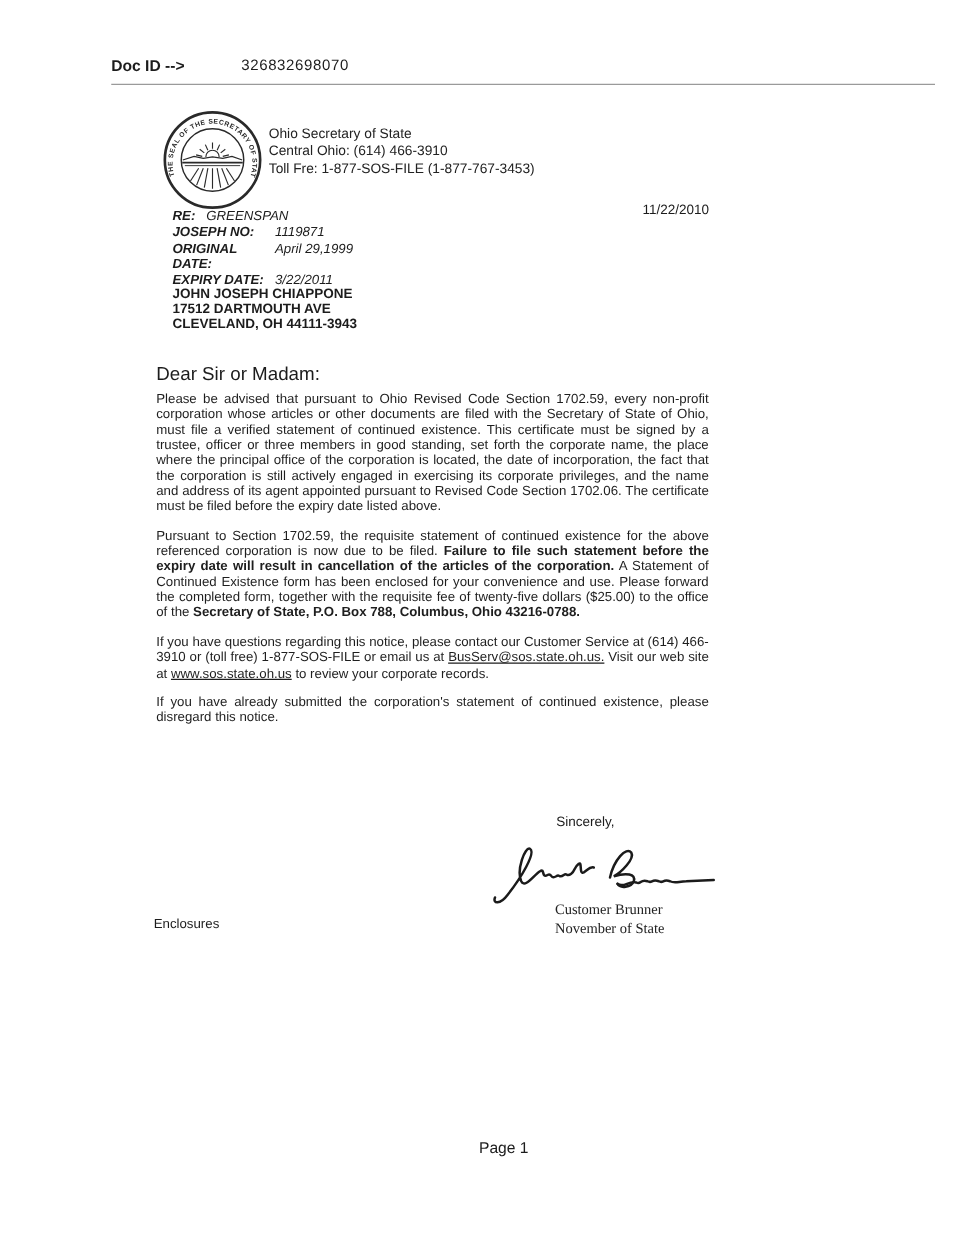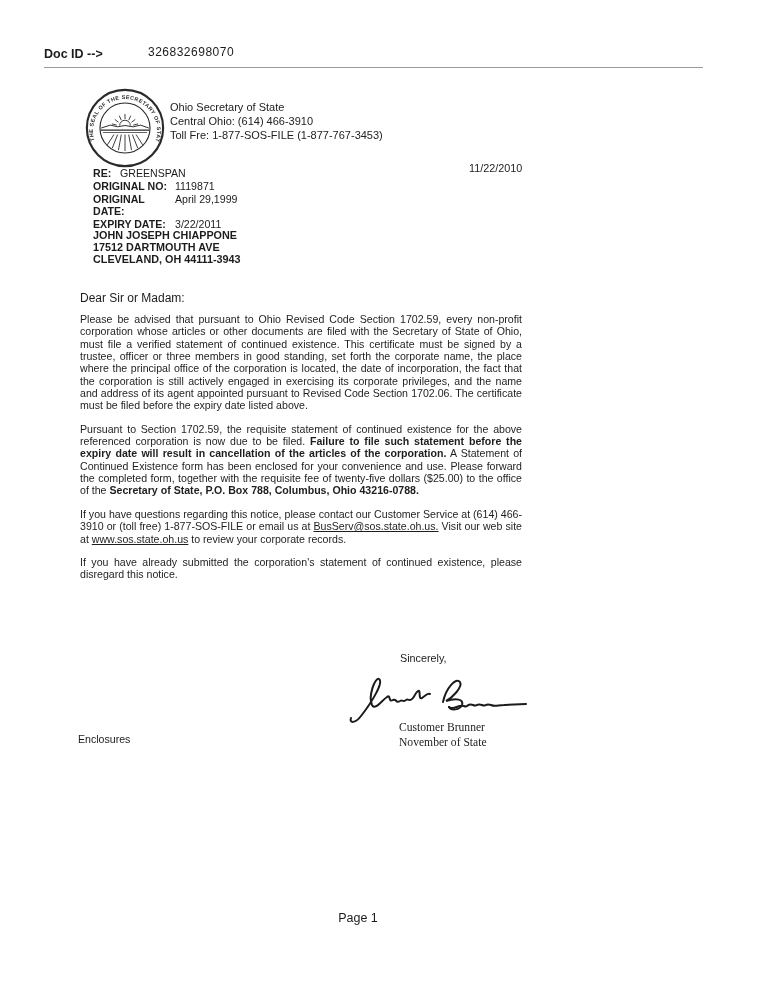--- a/index.html
+++ b/index.html
@@ -4,43 +4,44 @@
 <style>
   * { margin: 0; padding: 0; box-sizing: border-box; }
   html, body { background: #ffffff; }
   body { font-family: "Liberation Sans", sans-serif; color: #1c1c1c; }
   .page {
     position: relative;
     width: 703px;
     height: 1000px;
     background: #ffffff;
     overflow: hidden;
+    margin-left: 45px;
   }
   
   .docid-row { position: absolute; left: 44px; top: 44px; width: 690px; }
   .docid-label { font-weight: bold; font-size: 12.5px; display: inline-block; }
   .docid-value { font-size: 12px; position: absolute; left: 104px; top: 1px; letter-spacing: 0.5px; }
   .top-rule { position: absolute; left: 44px; top: 67px; width: 686px; border-top: 1.6px solid #9a9a9a; }
 
   
   .seal { position: absolute; left: 84px; top: 87px; width: 82px; height: 82px; }
   .letterhead { position: absolute; left: 170px; top: 100px; font-size: 11px; line-height: 14.2px; color: #222; }
 
   
   .letter-date { position: absolute; left: 469px; top: 162px; font-size: 10.8px; }
-  .ref-block { position: absolute; left: 93px; top: 167px; font-size: 10.6px; line-height: 12.8px; }
+  .ref-block { position: absolute; left: 93px; top: 167px; font-size: 10.6px; line-height: 12.8px; font-style: italic; }
   .ref-row { display: flex; }
   .ref-label { font-weight: bold; width: 82px; flex: none; }
   .ref-row.first .ref-label { width: 27px; }
   .ref-value { }
 
   .recipient { position: absolute; left: 93px; top: 230px; font-size: 10.8px; font-weight: bold; line-height: 11.8px; }
 
   
-  .salutation { position: absolute; left: 80px; top: 291px; font-size: 12px; }
+  .salutation { position: absolute; left: 80px; top: 291px; font-size: 15px; }
   .letter-body { position: absolute; left: 80px; top: 313px; width: 442px; font-size: 10.6px; line-height: 12.35px; text-align: justify; color: #1e1e1e; }
   .letter-body p { margin-bottom: 11px; }
   .letter-body .seg-b { font-weight: bold; }
   .letter-body .seg-u { text-decoration: underline; }
 
   
   .sincerely { position: absolute; left: 400px; top: 652px; font-size: 10.8px; }
   .signature { position: absolute; left: 348px; top: 672px; width: 182px; height: 52px; }
   .sig-name { position: absolute; left: 399px; top: 721px; font-family: "Liberation Serif", serif; font-size: 11.6px; line-height: 14.5px; color: #222; }
   .enclosures { position: absolute; left: 58px; top: 733px; font-size: 10.6px; padding-left: 20px; }
@@ -103,21 +104,21 @@
   </div>
 
   <div class="letter-date">11/22/2010</div>
 
   <div class="ref-block">
     <div class="ref-row first">
       <span class="ref-label">RE:</span>
       <span class="ref-value">GREENSPAN</span>
     </div>
     <div class="ref-row">
-      <span class="ref-label">ORIGINAL NO:</span>
+      <span class="ref-label">JOSEPH NO:</span>
       <span class="ref-value">1119871</span>
     </div>
     <div class="ref-row">
       <span class="ref-label">ORIGINAL DATE:</span>
       <span class="ref-value">April 29,1999</span>
     </div>
     <div class="ref-row">
       <span class="ref-label">EXPIRY DATE:</span>
       <span class="ref-value">3/22/2011</span>
     </div>

